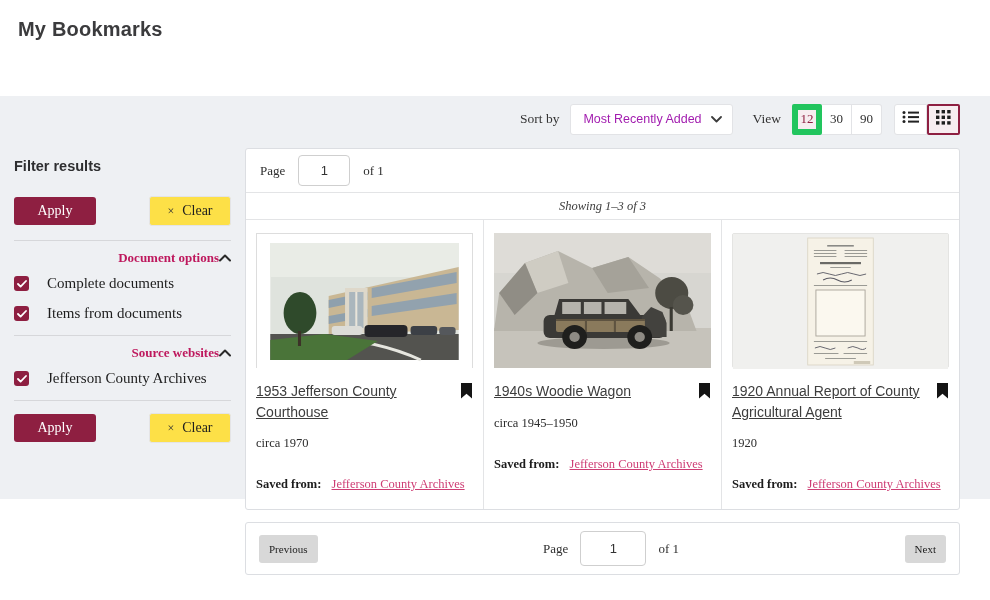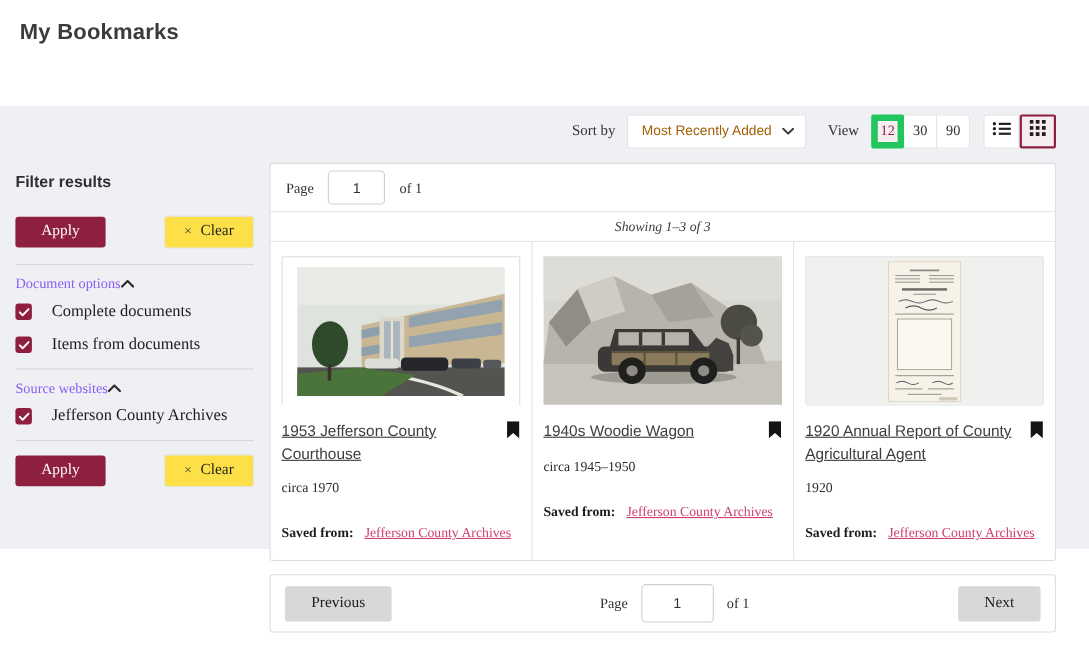--- a/index.html
+++ b/index.html
@@ -14,21 +14,21 @@
 
   
   .band { position:absolute; top:96px; left:0; width:990px; height:403px; background:#eef0f3; }
 
   
   .toolbar { position:absolute; top:7px; left:0; right:30px; height:32px;
              display:flex; justify-content:flex-end; align-items:center; }
   .tb-label { font-size:13.5px; color:#333; margin-right:11px; }
   .sort-select { height:31px; min-width:148px; background:#fff; border:1px solid #e2e3e6; border-radius:3px;
                  display:flex; align-items:center; justify-content:space-between; gap:9px; padding:0 10px 0 12px;
-                 font-family:"Liberation Sans","DejaVu Sans",sans-serif; font-size:12.5px; color:#a16207; cursor:pointer; }
+                 font-family:"Liberation Sans","DejaVu Sans",sans-serif; font-size:12.5px; color:#a21caf; cursor:pointer; }
   .view-label { margin-left:20px; }
   .seg-group { display:flex; height:31px; }
   .seg-btn { width:30px; height:31px; background:#fff; border:1px solid #e2e3e6; border-left-width:0;
              display:flex; align-items:center; justify-content:center; font-size:13px; color:#2f2f2f; cursor:pointer; }
   .seg-btn:first-child { border-left-width:1px; border-radius:3px 0 0 3px; }
   .seg-btn:last-child { border-radius:0 3px 3px 0; }
   .seg-btn.selected { border:6px solid #22c55e; background:#f7edf0; color:#8e1f41; border-radius:2px; }
   .icon-group { display:flex; height:31px; margin-left:12px; }
   .icon-btn { width:33px; height:31px; background:#fff; border:1px solid #e2e3e6; border-left-width:0;
               display:flex; align-items:center; justify-content:center; cursor:pointer; }
@@ -40,22 +40,22 @@
   .sidebar { position:absolute; left:14px; top:62px; width:217px; }
   .filter-title { font-family:"Liberation Sans","DejaVu Sans",sans-serif; font-size:14.5px; font-weight:700;
                   color:#2e2e30; margin-bottom:22px; }
   .btn-row { display:flex; justify-content:space-between; align-items:center; margin:12px 0 14px; }
   .btn-apply { width:82px; padding:6px 0; text-align:center; background:#8e1f41; color:#fff; border:none;
                border-radius:3px; font-family:"Liberation Serif",serif; font-size:14px; cursor:pointer; }
   .btn-clear { width:82px; padding:6px 0; text-align:center; background:#fde047; color:#1f1f1f; border:1px solid #e4e4e6;
                border-radius:3px; font-family:"Liberation Serif",serif; font-size:14px; cursor:pointer; }
   .btn-clear .x { font-size:12px; margin-right:8px; color:#333; }
   .divider { border-top:1px solid #d6d7da; margin:12px 0 9px; }
-  .section-header { display:flex; justify-content:flex-start; align-items:center; cursor:pointer;
-                    color:#8b5cf6; font-size:13px; margin:2px 0 8px; }
+  .section-header { display:flex; justify-content:flex-end; align-items:center; cursor:pointer;
+                    color:#be185d; font-size:13px; margin:2px 0 8px;font-weight:bold; }
   .check-row { display:flex; align-items:center; gap:18px; margin:9px 0 13px; font-size:15px; color:#1d1d1d; cursor:pointer; }
   .checkbox { width:15px; height:15px; min-width:15px; background:#8e1f41; border-radius:3px;
               display:flex; align-items:center; justify-content:center; }
 
   
   .panel { position:absolute; background:#fff; border:1px solid #dcdee2; border-radius:3px; }
   .results-panel { left:245px; top:52px; width:715px; height:362px; }
   .page-row { display:flex; align-items:center; gap:13px; height:44px; padding:0 14px; border-bottom:1px solid #e3e4e6; }
   .page-row .lbl { font-size:13px; color:#2f2f2f; }
   .page-input { width:52px; height:31px; border:1px solid #cfcfcf; border-radius:4px; text-align:center;
@@ -75,22 +75,22 @@
   .bookmark-btn { margin-top:2px; cursor:pointer; flex:0 0 auto; }
   .card-date { margin-top:13px; font-size:12.5px; color:#2c2c2c; }
   .card-saved { margin-top:26px; font-size:12.5px; }
   .saved-label { font-weight:700; color:#1c1c1c; margin-right:7px; }
   .saved-link { color:#ce3d74; text-decoration:underline; cursor:pointer; }
 
   
   .pagination-panel { left:245px; top:426px; width:715px; height:53px; display:flex; align-items:center; padding:0 13px; }
   .pg-side { flex:0 0 auto; }
   .pg-center { flex:1 1 auto; display:flex; align-items:center; justify-content:center; gap:12px; }
-  .pg-btn { background:#d8d8d8; border:none; border-radius:3px; padding:8px 24px;
-            font-family:"Liberation Serif",serif; font-size:14px; color:#1d1d1d; cursor:pointer; }
+  .pg-btn { background:#d8d8d8; border:none; border-radius:3px; padding:8px 10px;
+            font-family:"Liberation Serif",serif; font-size:11px; color:#1d1d1d; cursor:pointer; }
   .pg-input { width:66px; height:35px; border:1px solid #cfcfcf; border-radius:4px; text-align:center;
               font-family:"Liberation Sans","DejaVu Sans",sans-serif; font-size:13px; color:#333; background:#fff; }
   .pg-center .lbl { font-size:13px; color:#2f2f2f; }
 </style>
 </head>
 <body>
 
 <div class="canvas">
 
   <div class="page-header">

